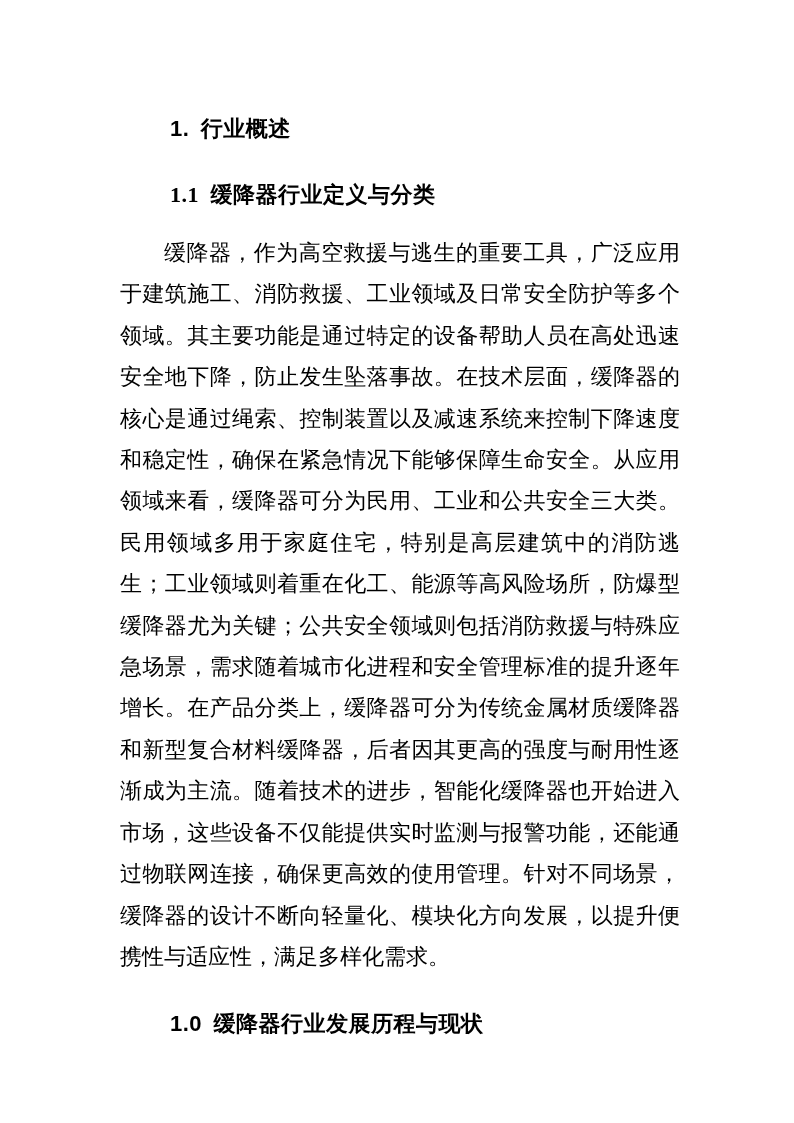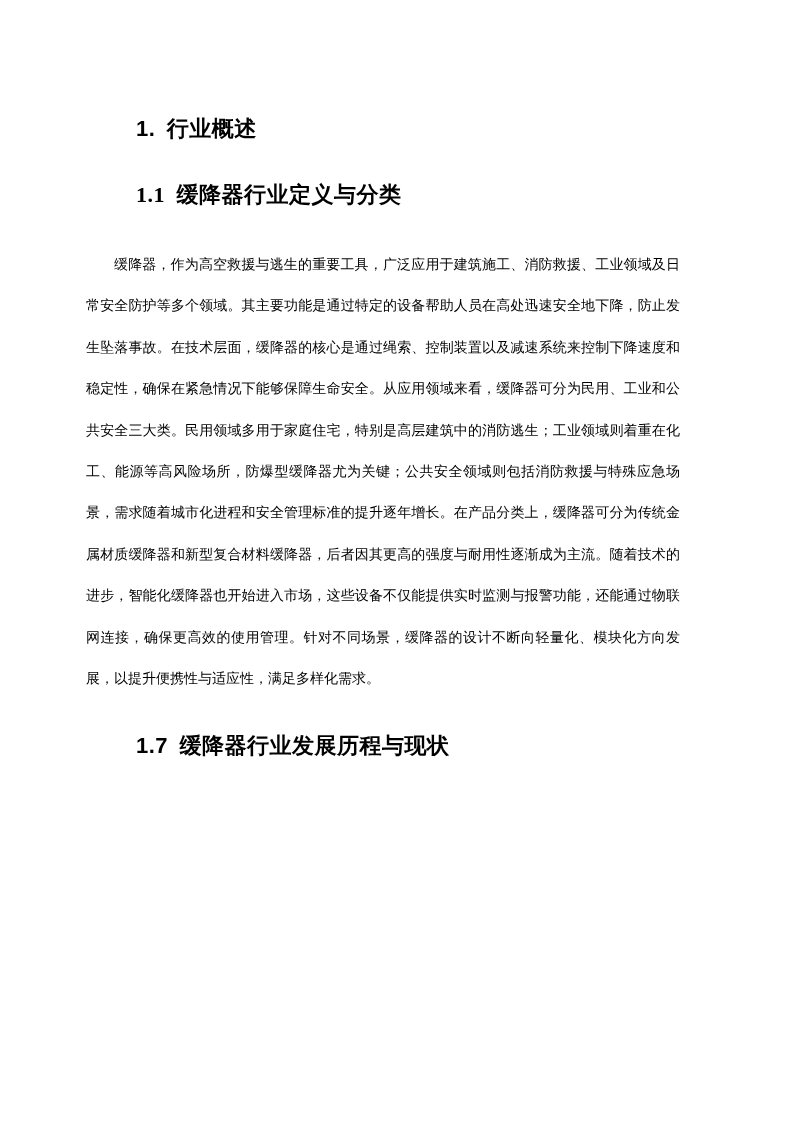--- a/index.html
+++ b/index.html
@@ -12,52 +12,52 @@
     width: 794px;
     height: 1123px;
     background: #ffffff;
     color: #000000;
     overflow: hidden;
     box-sizing: border-box;
     margin: 0 auto;
   }
   .content {
     box-sizing: border-box;
-    padding: 116px 114px 0 86px;
+    padding: 116px 114px 0 120px;
   }
   .heading {
     font-family: "Liberation Sans", "DejaVu Sans", sans-serif;
     font-weight: bold;
     font-size: 22px;
     line-height: 26px;
     margin: 0;
     padding-left: 50px;
     color: #000000;
     letter-spacing: 0.5px;
   }
   .heading.sub-first {
     margin-top: 40px;
     font-family: Liberation Serif, serif;
   }
   .heading.sub-second {
     margin-top: 34px;
   }
   .body-para {
     font-family: "Liberation Serif", "DejaVu Serif", serif;
-    font-size: 14px;
+    font-size: 22px;
     line-height: 41.4px;
     text-align: justify;
     text-indent: 2em;
-    margin: 36px 0 0 0;
+    margin: 24px 0 0 0;
     color: #000000;
   }
 </style>
 </head>
 <body>
 
 <div class="page">
   <div class="content">
     <h1 class="heading lvl1">1. 行业概述</h1>
     <h2 class="heading sub-first">1.1 缓降器行业定义与分类</h2>
     <p class="body-para">缓降器，作为高空救援与逃生的重要工具，广泛应用于建筑施工、消防救援、工业领域及日常安全防护等多个领域。其主要功能是通过特定的设备帮助人员在高处迅速安全地下降，防止发生坠落事故。在技术层面，缓降器的核心是通过绳索、控制装置以及减速系统来控制下降速度和稳定性，确保在紧急情况下能够保障生命安全。从应用领域来看，缓降器可分为民用、工业和公共安全三大类。民用领域多用于家庭住宅，特别是高层建筑中的消防逃生；工业领域则着重在化工、能源等高风险场所，防爆型缓降器尤为关键；公共安全领域则包括消防救援与特殊应急场景，需求随着城市化进程和安全管理标准的提升逐年增长。在产品分类上，缓降器可分为传统金属材质缓降器和新型复合材料缓降器，后者因其更高的强度与耐用性逐渐成为主流。随着技术的进步，智能化缓降器也开始进入市场，这些设备不仅能提供实时监测与报警功能，还能通过物联网连接，确保更高效的使用管理。针对不同场景，缓降器的设计不断向轻量化、模块化方向发展，以提升便携性与适应性，满足多样化需求。</p>
-    <h2 class="heading sub-second">1.7 缓降器行业发展历程与现状</h2>
+    <h2 class="heading sub-second">1.0 缓降器行业发展历程与现状</h2>
   </div>
 </div>
 
 </body></html>

